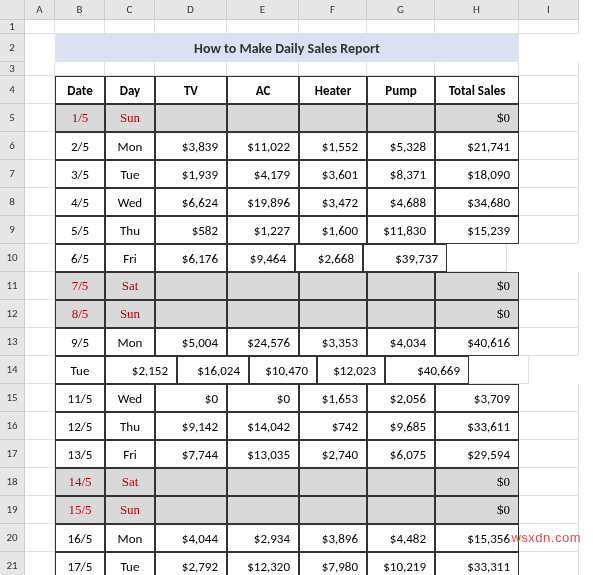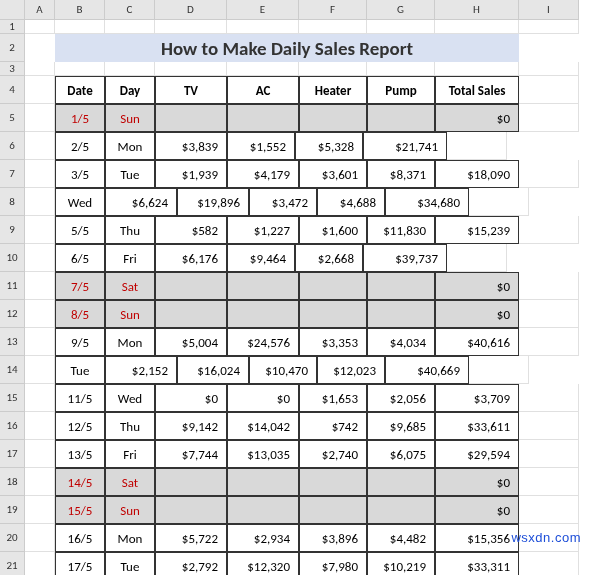--- a/index.html
+++ b/index.html
@@ -69,44 +69,44 @@
     .wI { width: 60px; }
     
     .title-row .cell { border: none; }
     .title-banner {
       width: 464px;
       background: #d9e1f2;
       border: none;
       display: flex;
       align-items: center;
       justify-content: center;
-      font-size: 19px;
+      font-size: 14px;
       font-weight: bold;
       color: #333;
       height: 28px;
     }
     
     .thead .cell {
       background: #fff;
       font-weight: bold;
       border: 1px solid #333;
     }
     .tbody .cell { border: 1px solid #333; }
     .tbody .cell.right { justify-content: flex-end; padding-right: 8px; }
     .tbody .cell.center { justify-content: center; }
     
-    .weekend .cell { background: #d9d9d9; }
+    .weekend .cell { background: #d9d9d9; font-family: Liberation Serif, serif; }
     .weekend .date-cell, .weekend .day-cell { color: #c00000; }
     
     .watermark {
       position: absolute;
       bottom: 30px;
       right: 12px;
       font-size: 13px;
-      color: #1d4ed8;
+      color: #ef4444;
       font-family: Arial, sans-serif;
       letter-spacing: 0.5px;
     }
   </style>
 </head>
 <body>
 
 <div class="sheet">
   <div class="row-headers">
     <div class="corner"></div>
@@ -199,38 +199,40 @@
           <div class="cell wF right"></div>
           <div class="cell wG right"></div>
           <div class="cell wH right">$0</div>
           <div class="cell wI" style="border-top: none; border-right: 1px solid rgb(224, 224, 224); border-bottom: 1px solid rgb(224, 224, 224); border-left: none; border-image: initial; background: rgb(255, 255, 255);"></div>
         </div>
         <div class="row tbody">
           <div class="cell wA" style="border-top: none; border-right: 1px solid rgb(224, 224, 224); border-bottom: 1px solid rgb(224, 224, 224); border-left: none; border-image: initial; background: rgb(255, 255, 255);"></div>
           <div class="cell wB date-cell center">2/5</div>
           <div class="cell wC day-cell center">Mon</div>
           <div class="cell wD right">$3,839</div>
+          <div class="cell wE right">$11,022</div>
           <div class="cell wF right">$1,552</div>
           <div class="cell wG right">$5,328</div>
           <div class="cell wH right">$21,741</div>
           <div class="cell wI" style="border-top: none; border-right: 1px solid rgb(224, 224, 224); border-bottom: 1px solid rgb(224, 224, 224); border-left: none; border-image: initial; background: rgb(255, 255, 255);"></div>
         </div>
         <div class="row tbody">
           <div class="cell wA" style="border-top: none; border-right: 1px solid rgb(224, 224, 224); border-bottom: 1px solid rgb(224, 224, 224); border-left: none; border-image: initial; background: rgb(255, 255, 255);"></div>
           <div class="cell wB date-cell center">3/5</div>
           <div class="cell wC day-cell center">Tue</div>
           <div class="cell wD right">$1,939</div>
           <div class="cell wE right">$4,179</div>
           <div class="cell wF right">$3,601</div>
           <div class="cell wG right">$8,371</div>
           <div class="cell wH right">$18,090</div>
           <div class="cell wI" style="border-top: none; border-right: 1px solid rgb(224, 224, 224); border-bottom: 1px solid rgb(224, 224, 224); border-left: none; border-image: initial; background: rgb(255, 255, 255);"></div>
         </div>
         <div class="row tbody">
           <div class="cell wA" style="border-top: none; border-right: 1px solid rgb(224, 224, 224); border-bottom: 1px solid rgb(224, 224, 224); border-left: none; border-image: initial; background: rgb(255, 255, 255);"></div>
+          <div class="cell wB date-cell center">4/5</div>
           <div class="cell wC day-cell center">Wed</div>
           <div class="cell wD right">$6,624</div>
           <div class="cell wE right">$19,896</div>
           <div class="cell wF right">$3,472</div>
           <div class="cell wG right">$4,688</div>
           <div class="cell wH right">$34,680</div>
           <div class="cell wI" style="border-top: none; border-right: 1px solid rgb(224, 224, 224); border-bottom: 1px solid rgb(224, 224, 224); border-left: none; border-image: initial; background: rgb(255, 255, 255);"></div>
         </div>
         <div class="row tbody">
           <div class="cell wA" style="border-top: none; border-right: 1px solid rgb(224, 224, 224); border-bottom: 1px solid rgb(224, 224, 224); border-left: none; border-image: initial; background: rgb(255, 255, 255);"></div>
@@ -348,21 +350,21 @@
           <div class="cell wE right"></div>
           <div class="cell wF right"></div>
           <div class="cell wG right"></div>
           <div class="cell wH right">$0</div>
           <div class="cell wI" style="border-top: none; border-right: 1px solid rgb(224, 224, 224); border-bottom: 1px solid rgb(224, 224, 224); border-left: none; border-image: initial; background: rgb(255, 255, 255);"></div>
         </div>
         <div class="row tbody">
           <div class="cell wA" style="border-top: none; border-right: 1px solid rgb(224, 224, 224); border-bottom: 1px solid rgb(224, 224, 224); border-left: none; border-image: initial; background: rgb(255, 255, 255);"></div>
           <div class="cell wB date-cell center">16/5</div>
           <div class="cell wC day-cell center">Mon</div>
-          <div class="cell wD right">$5,722</div>
+          <div class="cell wD right">$4,044</div>
           <div class="cell wE right">$2,934</div>
           <div class="cell wF right">$3,896</div>
           <div class="cell wG right">$4,482</div>
           <div class="cell wH right">$15,356</div>
           <div class="cell wI" style="border-top: none; border-right: 1px solid rgb(224, 224, 224); border-bottom: 1px solid rgb(224, 224, 224); border-left: none; border-image: initial; background: rgb(255, 255, 255);"></div>
         </div>
         <div class="row tbody">
           <div class="cell wA" style="border-top: none; border-right: 1px solid rgb(224, 224, 224); border-bottom: 1px solid rgb(224, 224, 224); border-left: none; border-image: initial; background: rgb(255, 255, 255);"></div>
           <div class="cell wB date-cell center">17/5</div>
           <div class="cell wC day-cell center">Tue</div>

